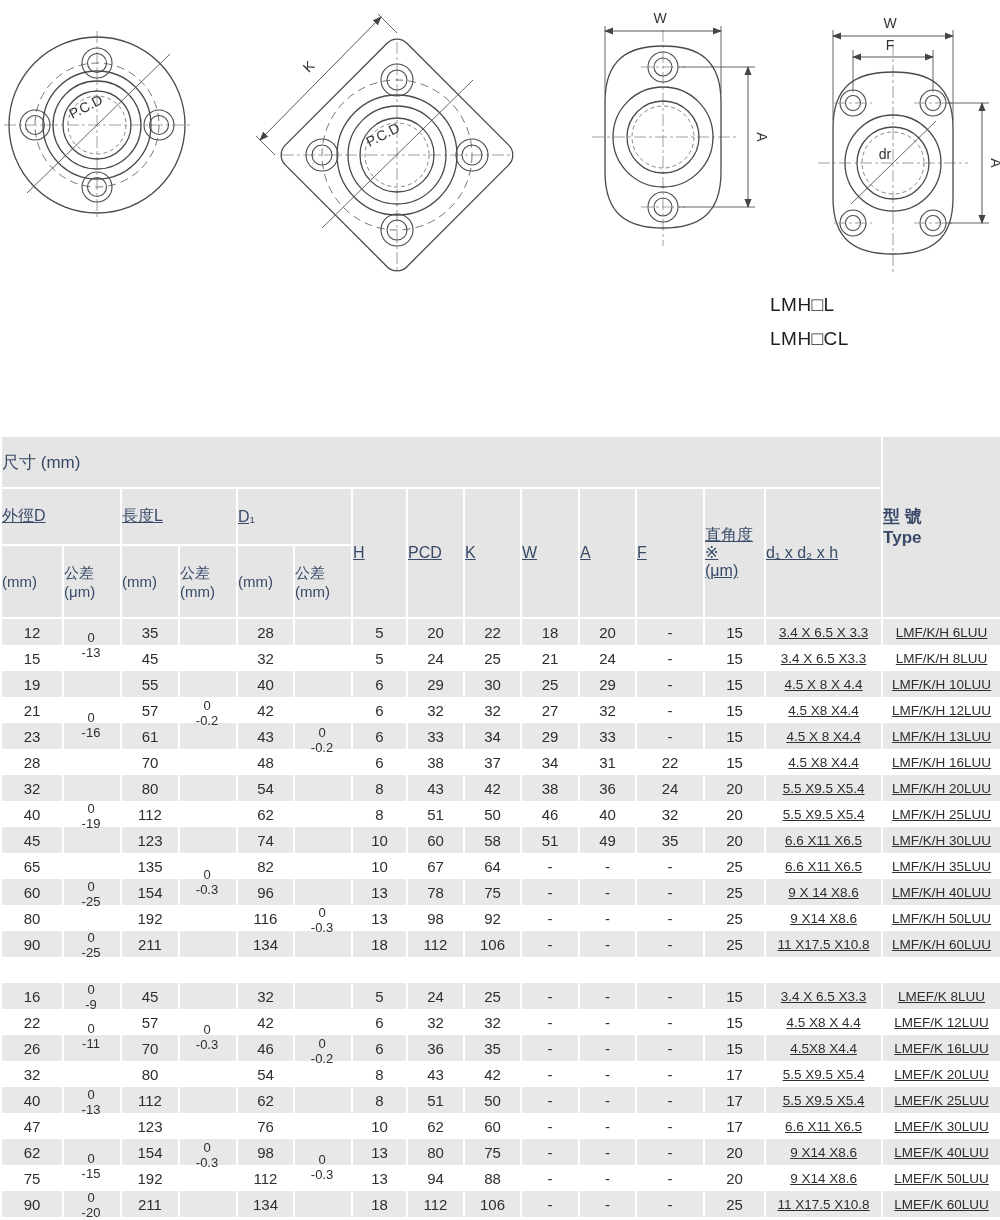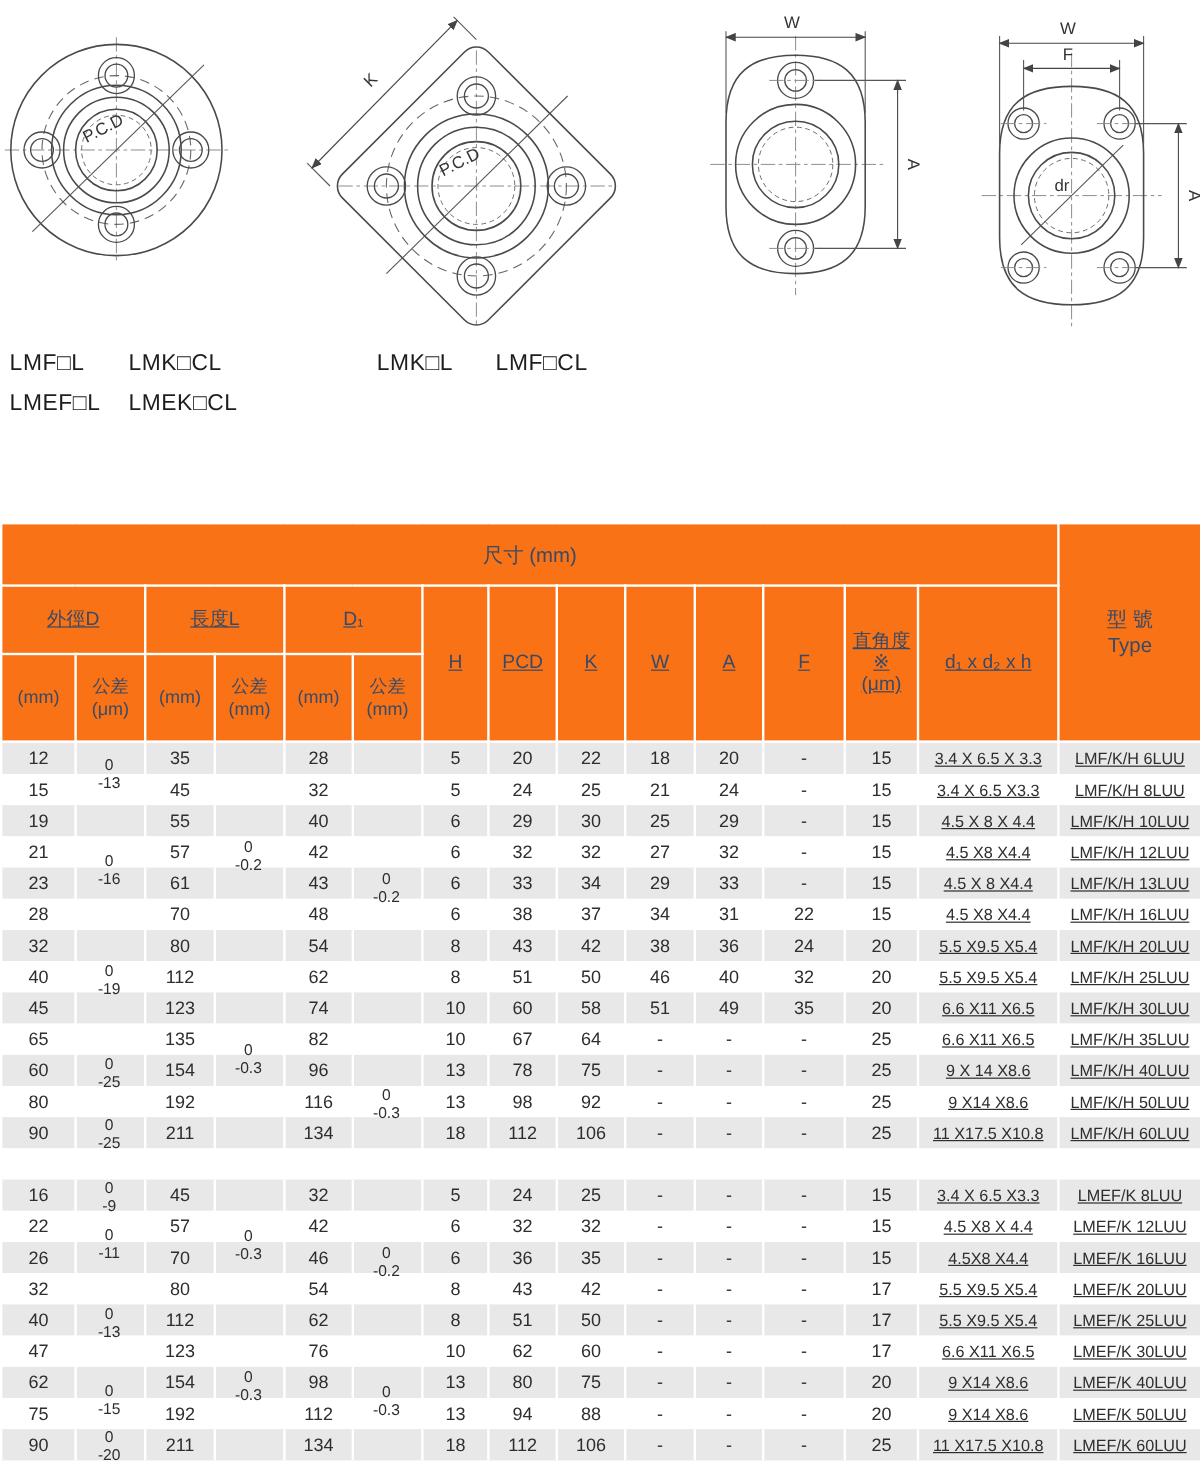--- a/index.html
+++ b/index.html
@@ -15,28 +15,28 @@
   .dash{fill:none;stroke:#666;stroke-width:0.9;stroke-dasharray:8 5;}
   .dash2{fill:none;stroke:#666;stroke-width:0.8;stroke-dasharray:4 3;}
 
   .labels-layer{position:absolute;left:0;top:0;width:1000px;height:360px;}
   .lblgroup{position:absolute;}
   .lblrow{line-height:33px;white-space:nowrap;}
   .lbl{display:inline-block;min-width:99px;font-size:19px;letter-spacing:.5px;color:#1d1d1d;}
 
   .tablewrap{position:absolute;left:0;top:435px;width:1000px;}
   table{border-collapse:collapse;table-layout:fixed;width:1000px;background:#fff;}
-  thead td{background:#f97316;border:2px solid #fff;color:#384a68;text-align:center;
+  thead td{background:#e5e5e5;border:2px solid #fff;color:#384a68;
            vertical-align:middle;font-size:16px;padding:0;}
   thead tr.r1 td{height:50px;font-size:17px;}
   thead tr.r2 td{height:55px;text-decoration:underline;}
   thead tr.r3 td{height:71px;font-size:15px;}
   thead .two div{line-height:19px;}
   thead .three div{line-height:18px;}
-  td.h-type div{line-height:21px;}
+  td.h-type div{line-height:21px;font-weight:bold;}
   tbody td{border-left:2px solid #fff;border-right:2px solid #fff;border-top:0;border-bottom:0;
            height:26px;padding:0;text-align:center;vertical-align:middle;
            font-size:15px;color:#2e2e2e;}
   tr.g td{background:#e8e8e8;}
   tr.w td{background:#fff;}
   tr.spacer td{background:#fff;height:26px;}
   td.sm{font-size:13.5px;text-decoration:underline;}
   .tol-overlay{position:absolute;left:0;top:0;width:1000px;height:1px;}
   .tol{position:absolute;width:58px;text-align:center;font-size:13px;line-height:15px;color:#2e2e2e;}
 </style>
@@ -151,26 +151,25 @@
       <line class="dim" x1="853" y1="57" x2="933" y2="57" marker-start="url(#ar)" marker-end="url(#ar)"></line>
       <text x="890" y="50" text-anchor="middle">F</text>
       <line class="thin" x1="946" y1="103" x2="989" y2="103"></line>
       <line class="thin" x1="946" y1="223" x2="989" y2="223"></line>
       <line class="dim" x1="982" y1="103" x2="982" y2="223" marker-start="url(#ar)" marker-end="url(#ar)"></line>
       <text x="991" y="163" text-anchor="middle" transform="rotate(90 991 163)">A</text>
     </g>
   </svg>
 
   <div class="labels-layer">
-      <div class="lblgroup" style="left: 8px; top: 286px;">
-        <div class="lblrow"><span class="lbl">LMF□L</span><span class="lbl">LMK□CL</span></div>
-        <div class="lblrow"><span class="lbl">LMEF□L</span><span class="lbl">LMEK□CL</span></div>
+      <div class="lblgroup" style="left: 314px; top: 286px;">
       </div>
-      <div class="lblgroup" style="left: 314px; top: 286px;">
-        <div class="lblrow"><span class="lbl">LMK□L</span><span class="lbl">LMF□CL</span></div>
+      <div class="lblgroup" style="left: 770px; top: 288px;">
+        <div class="lblrow"><span class="lbl">LMH□L</span></div>
+        <div class="lblrow"><span class="lbl">LMH□CL</span></div>
       </div>
     </div>
 
   <div class="tablewrap">
     <table>
       <colgroup>
         <col style="width:62px">
           <col style="width:58px">
           <col style="width:58px">
           <col style="width:58px">

